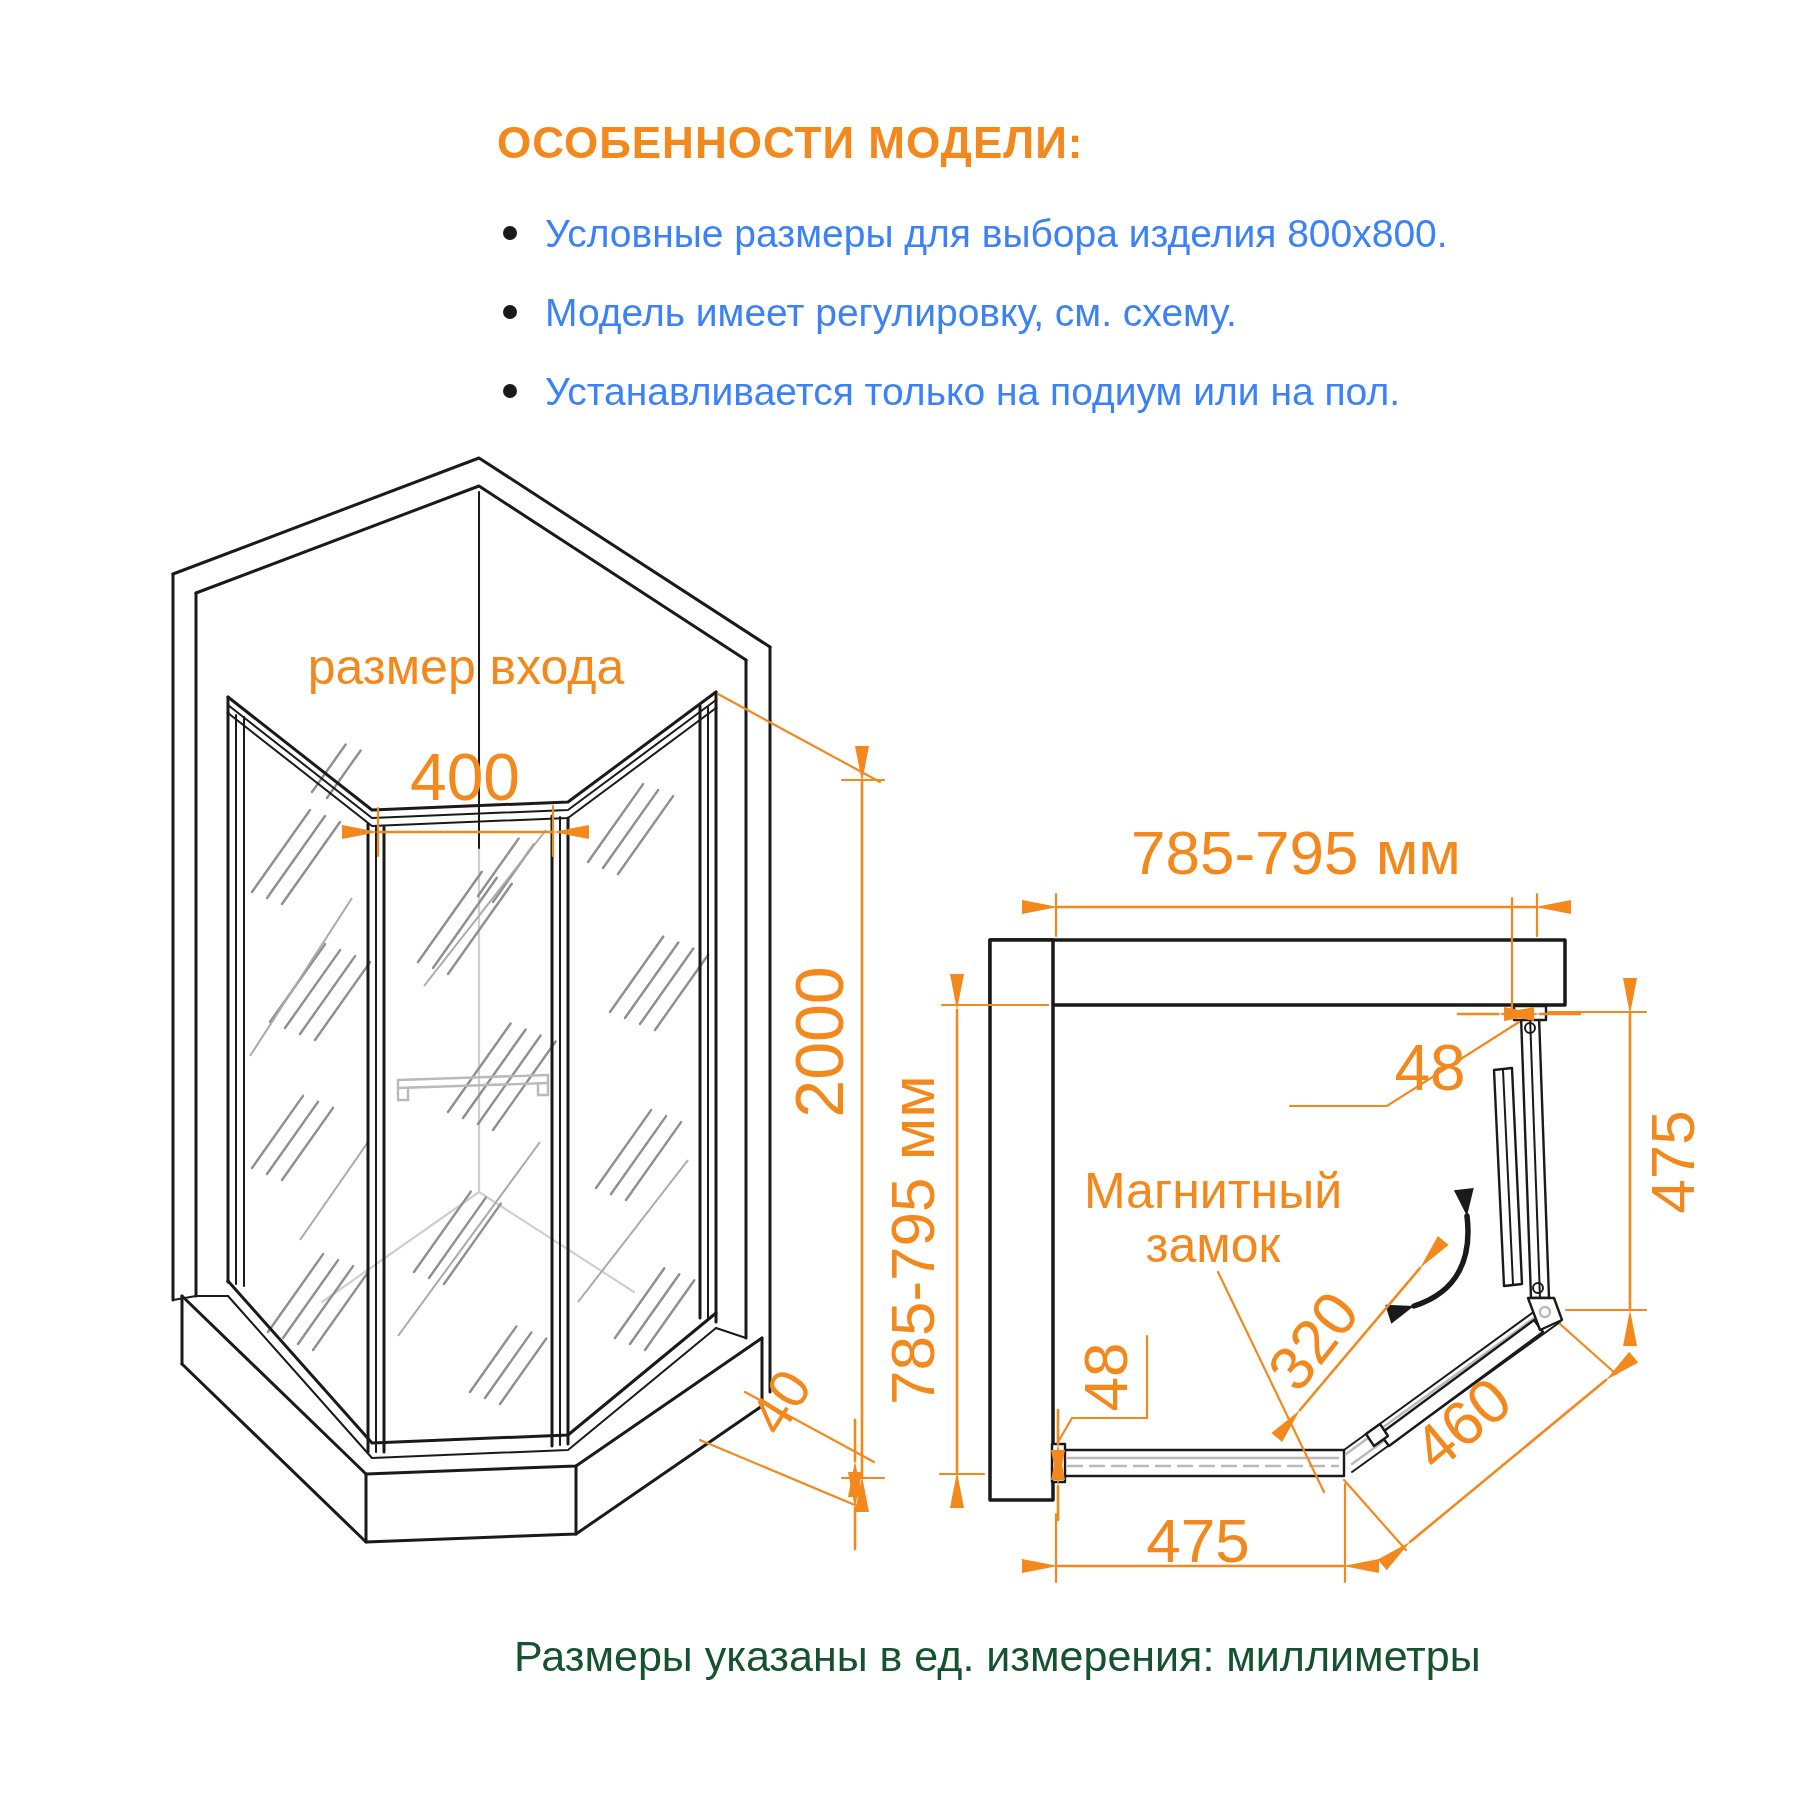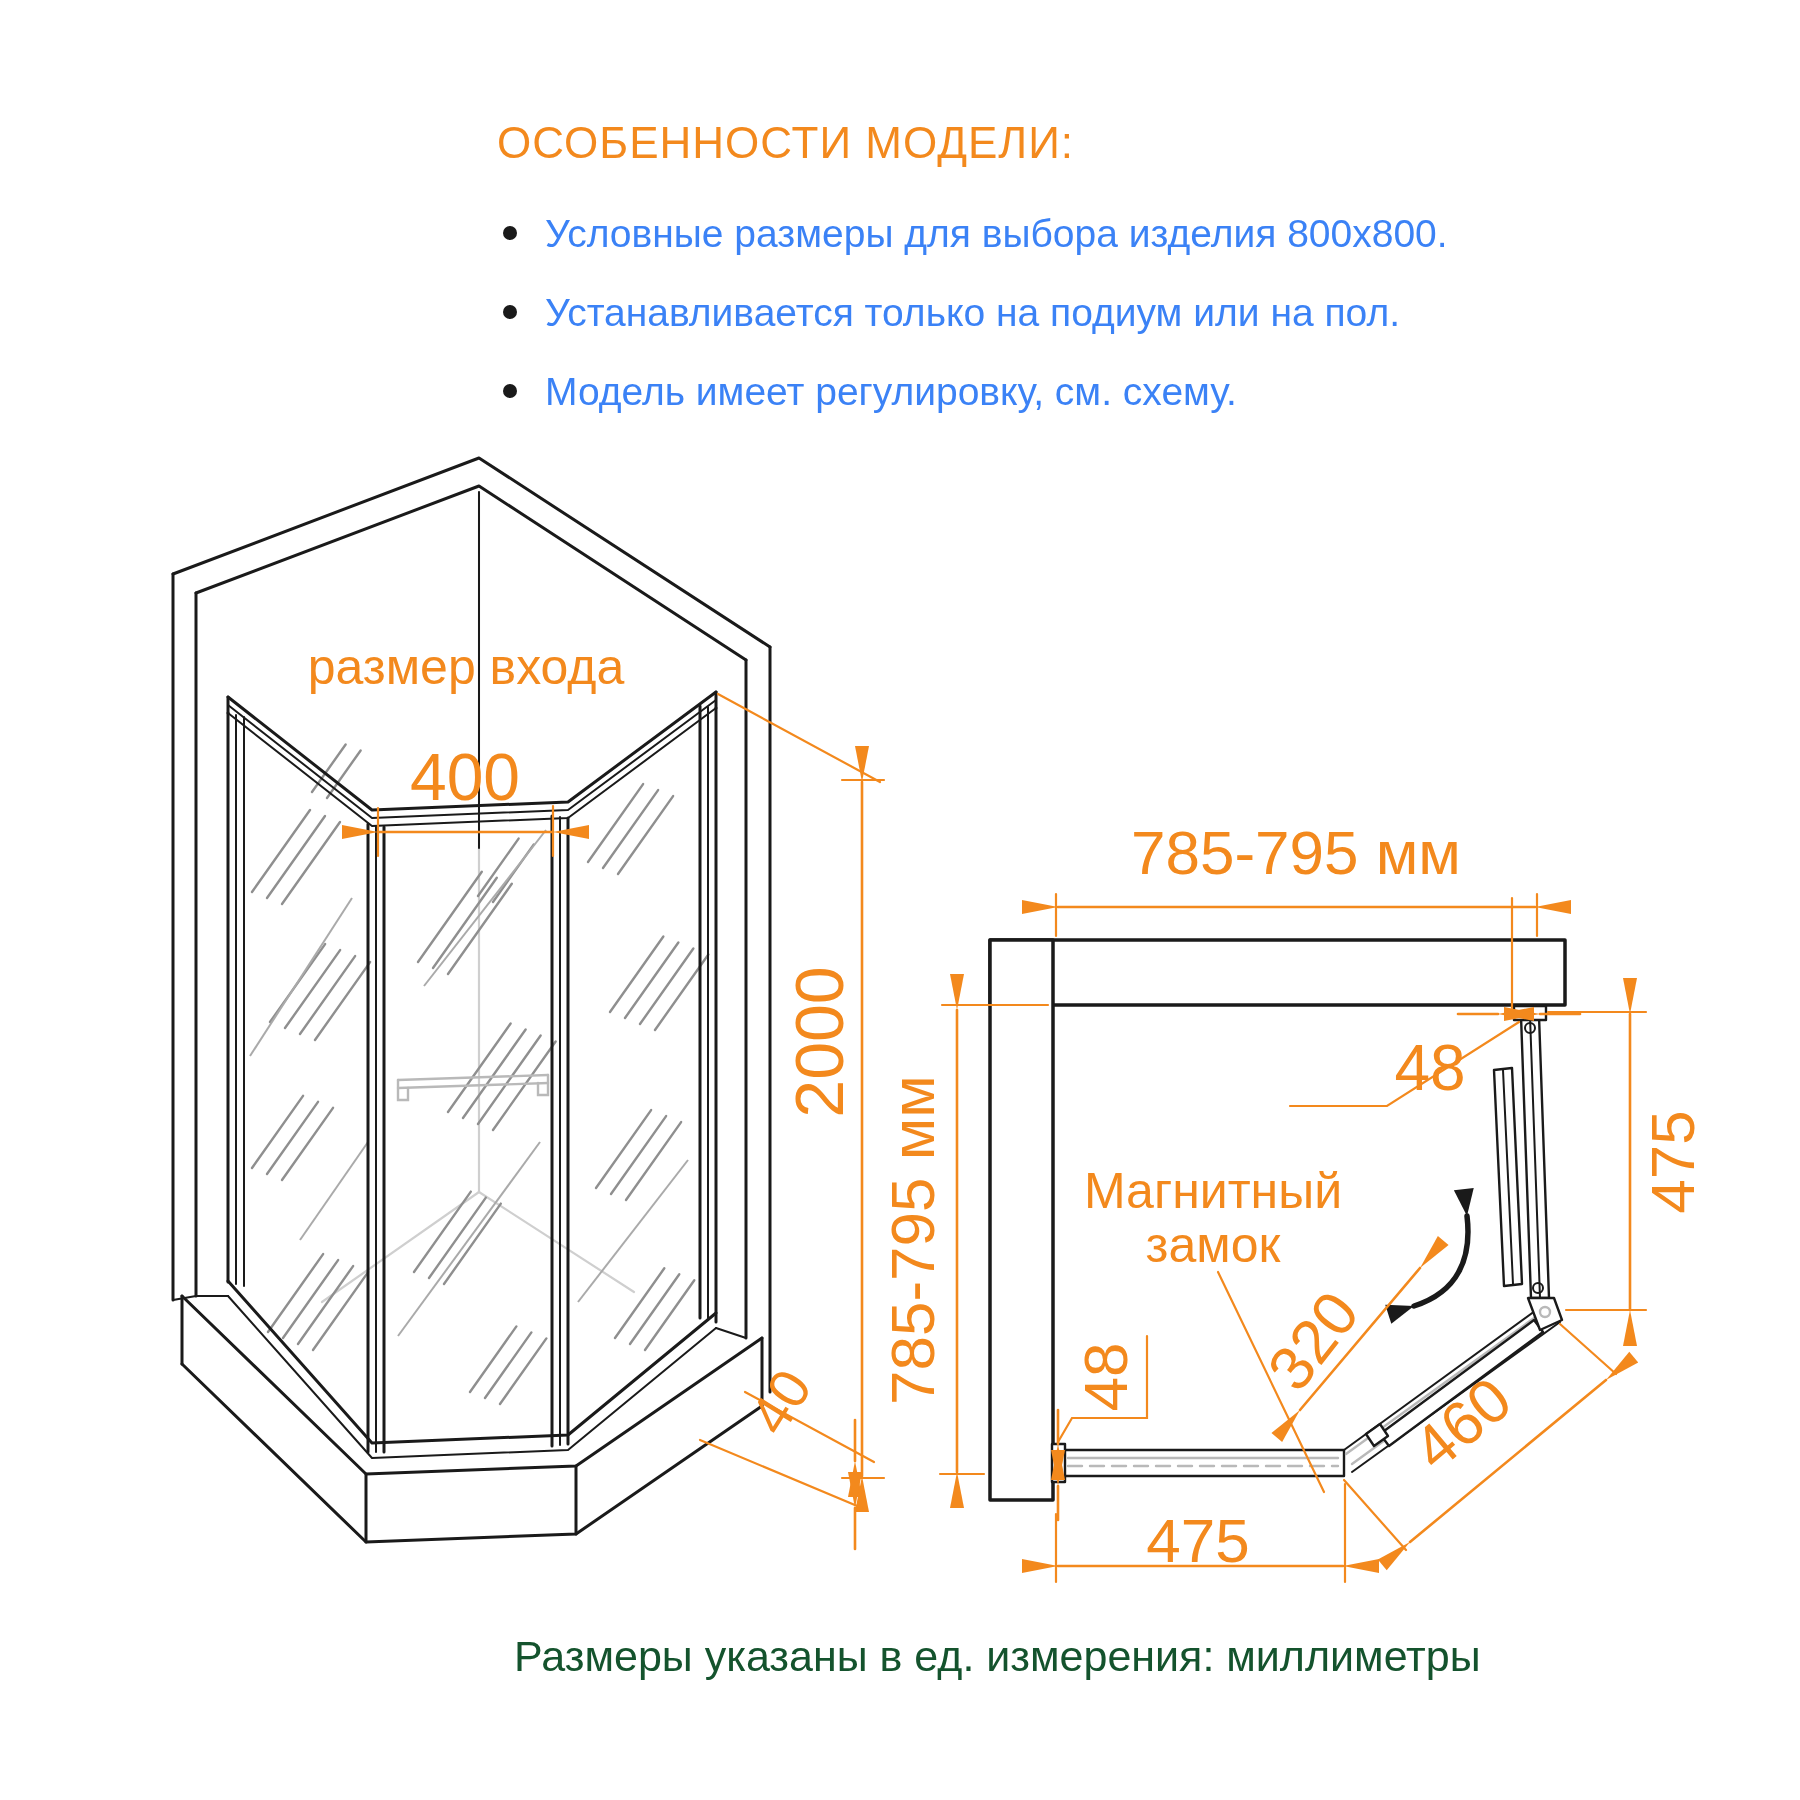--- a/index.html
+++ b/index.html
@@ -1,20 +1,20 @@
 <!DOCTYPE html>
 <html><head>
 <meta charset="utf-8">
 <style>
   html,body{margin:0;padding:0;background:#ffffff;}
   #stage{position:relative;width:1800px;height:1800px;background:#fff;overflow:hidden;
          font-family:"Liberation Sans",sans-serif;}
   #drawing{position:absolute;left:0;top:0;}
   .features{position:absolute;left:497px;top:118px;width:960px;}
-  .features h1{margin:0;font-size:44px;font-weight:normal;letter-spacing:1px;color:#F3891D;}
+  .features h1{margin:0;font-size:44px;font-weight:bold;letter-spacing:1px;color:#F3891D;}
   .features ul{margin:26px 0 0 0;padding:0;}
   .features li{list-style:none;position:relative;padding-left:48px;font-size:39px;
                color:#3b82f6;line-height:79px;white-space:nowrap;}
   .features li::before{content:"";position:absolute;left:6px;top:32px;width:14px;height:14px;
                border-radius:50%;background:#1a1a1a;}
   .footnote{position:absolute;left:514px;top:1632px;width:800px;text-align:center;
             font-size:43px;color:#14532d;white-space:nowrap;}
   
   .bl{stroke:#1a1a1a;fill:none;stroke-width:3;stroke-linejoin:round;stroke-linecap:round;}
   .bl2{stroke:#1a1a1a;fill:none;stroke-width:2;stroke-linejoin:round;stroke-linecap:round;}
@@ -257,19 +257,19 @@
         <text class="dt" x="1213" y="1262" font-size="50">замок</text>
         <line class="oe" x1="1218" y1="1272" x2="1324" y2="1492"></line>
       </g>
     </g>
   </svg>
 
   <div class="features">
     <h1>ОСОБЕННОСТИ МОДЕЛИ:</h1>
     <ul>
       <li>Условные размеры для выбора изделия 800x800.</li>
+      <li>Модель имеет регулировку, см. схему.</li>
       <li>Устанавливается только на подиум или на пол.</li>
-      <li>Модель имеет регулировку, см. схему.</li>
     </ul>
   </div>
 
   <div class="footnote">Размеры указаны в ед. измерения: миллиметры</div>
 </div>
 
 </body></html>

